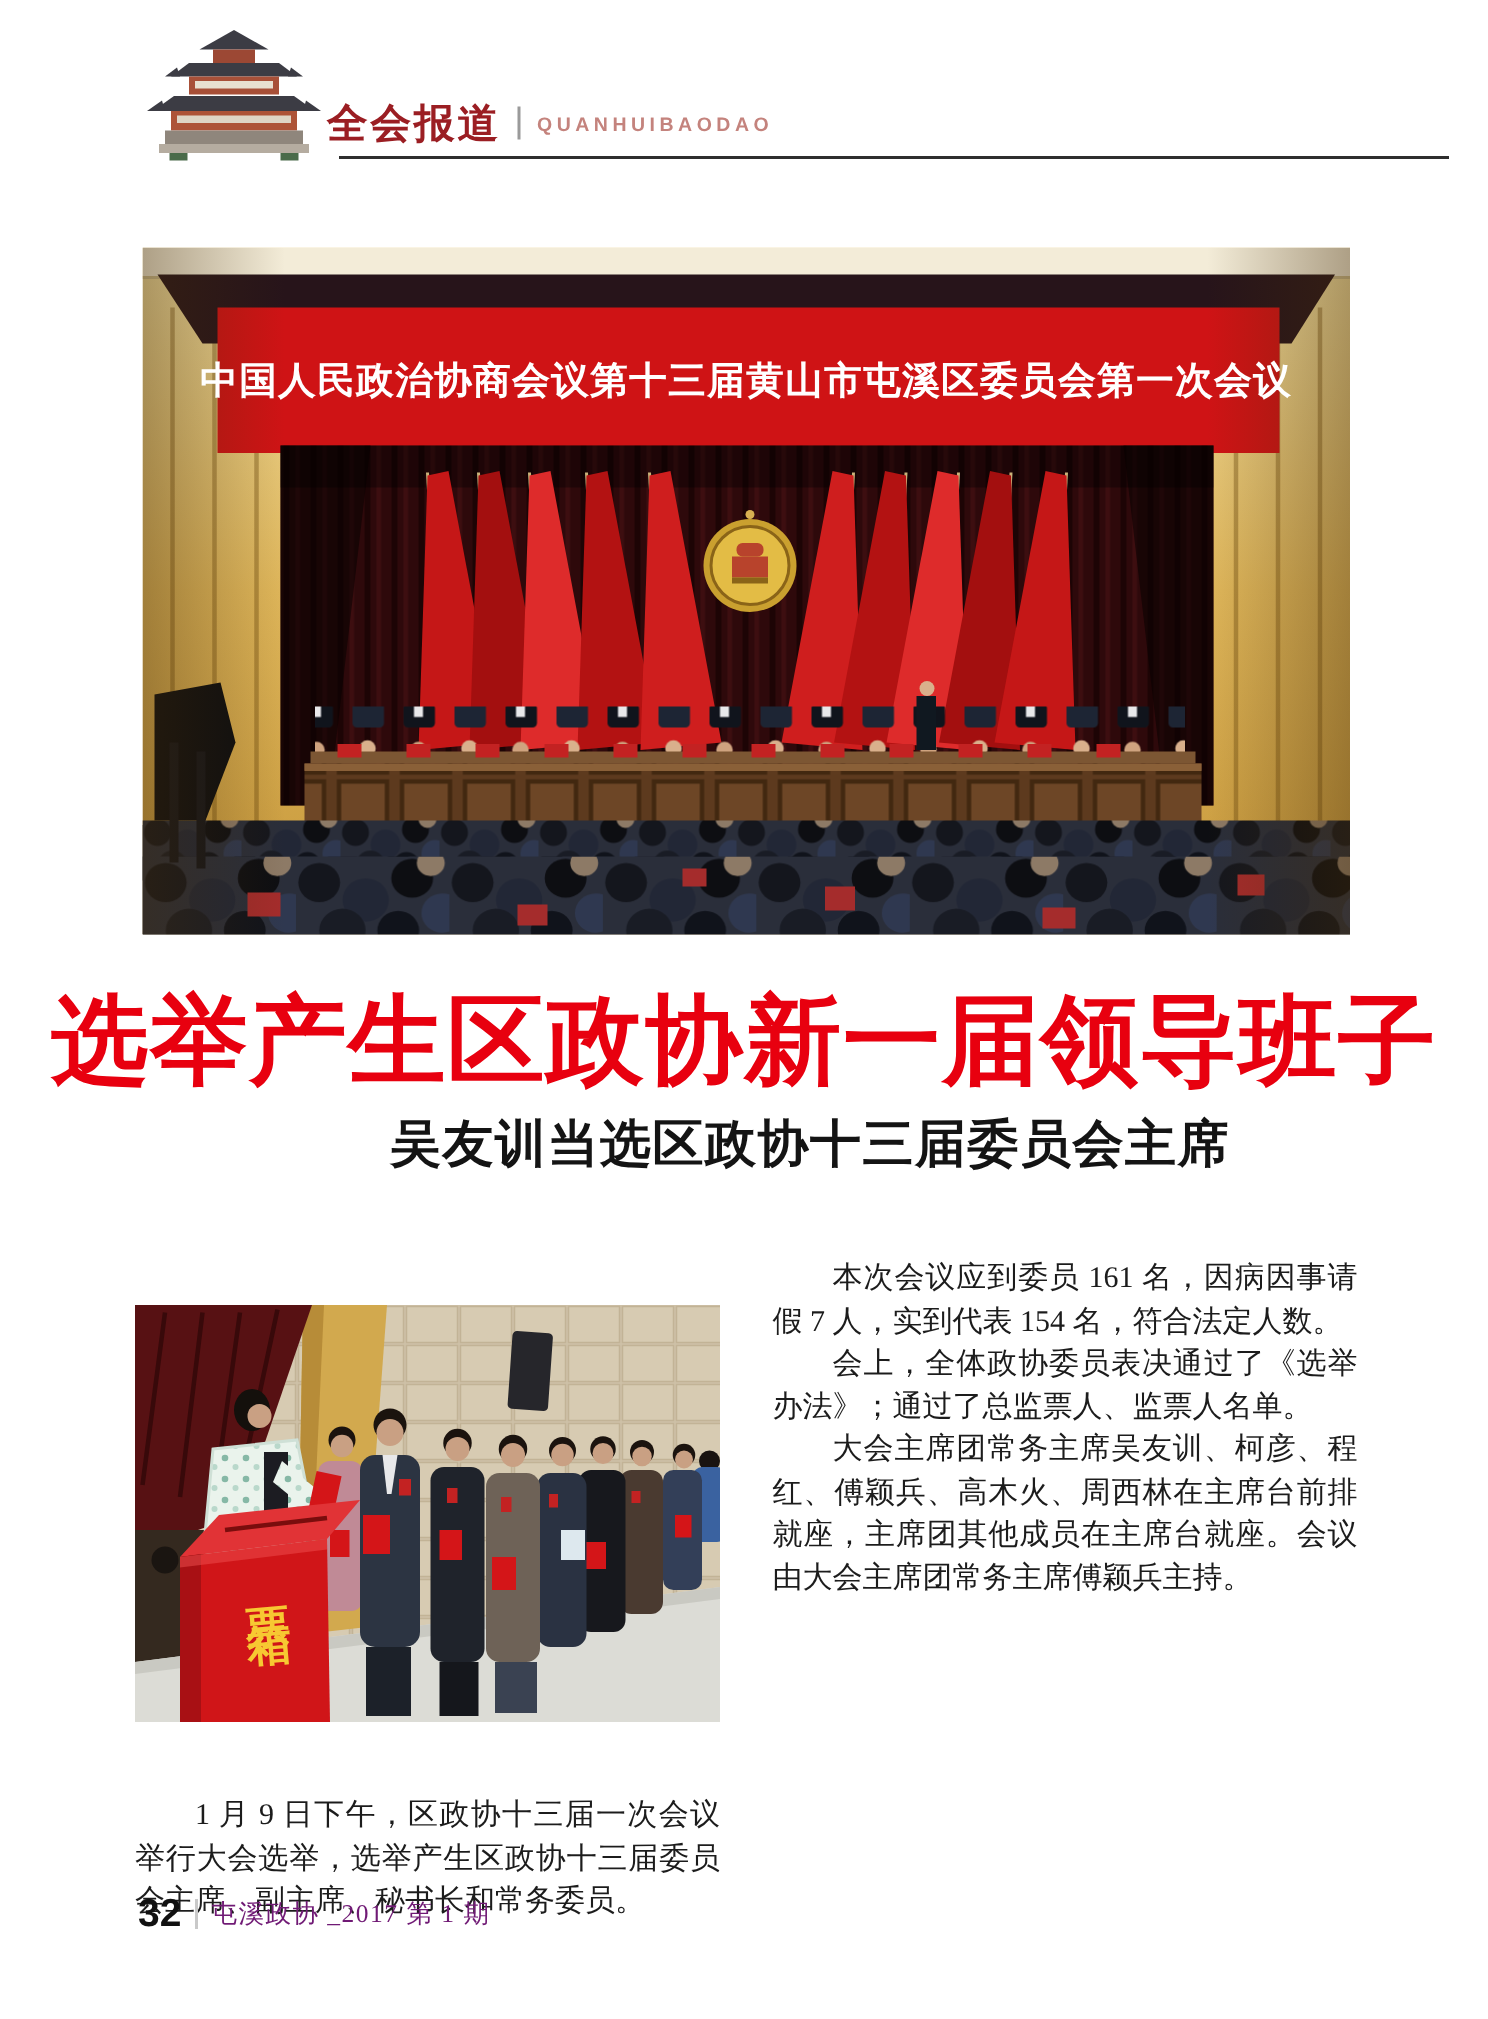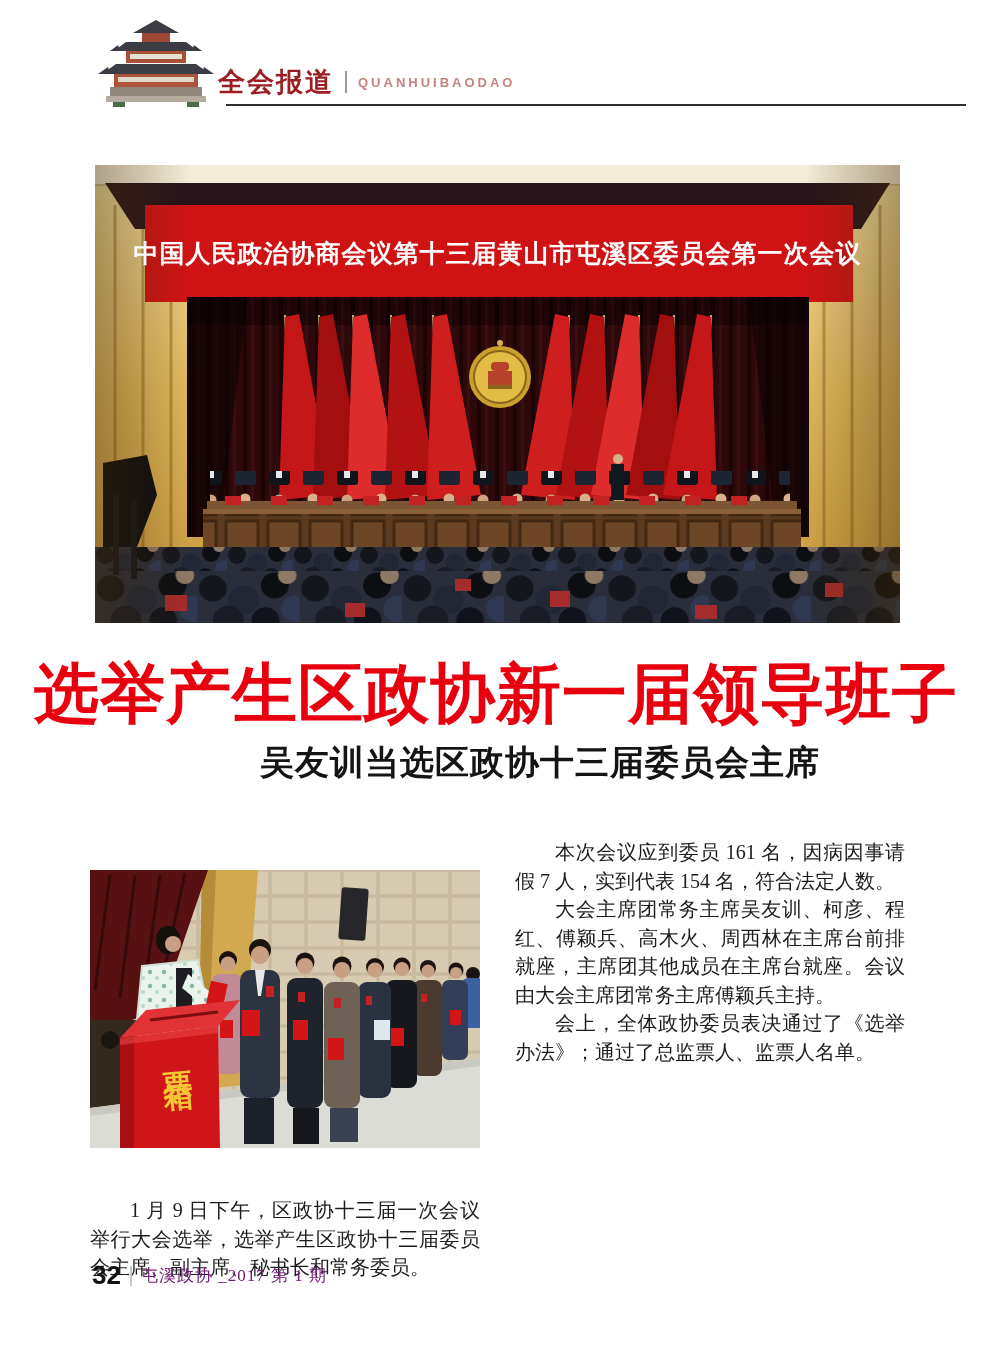--- a/index.html
+++ b/index.html
@@ -329,22 +329,22 @@
             <polygon points="30,168 128,156 128,163 30,175" fill="#f05050" opacity="0.5"></polygon>
           </g>
         </svg>
         <p class="ballot-label">票箱</p>
       </figure>
       <p class="intro-par">1 月 9 日下午，区政协十三届一次会议举行大会选举，选举产生区政协十三届委员会主席、副主席、秘书长和常务委员。</p>
     </div>
 
     <div class="col-right">
       <p class="body-par">本次会议应到委员 161 名，因病因事请假 7 人，实到代表 154 名，符合法定人数。</p>
+      <p class="body-par">会上，全体政协委员表决通过了《选举办法》；通过了总监票人、监票人名单。</p>
       <p class="body-par">大会主席团常务主席吴友训、柯彦、程红、傅颖兵、高木火、周西林在主席台前排就座，主席团其他成员在主席台就座。会议由大会主席团常务主席傅颖兵主持。</p>
-      <p class="body-par">会上，全体政协委员表决通过了《选举办法》；通过了总监票人、监票人名单。</p>
     </div>
   </div>
 
   <div class="page-footer">
     <p class="page-number">32</p>
     <span class="footer-div"></span>
     <p class="publication">屯溪政协 _2017 第 1 期</p>
   </div>
 
 </div>

